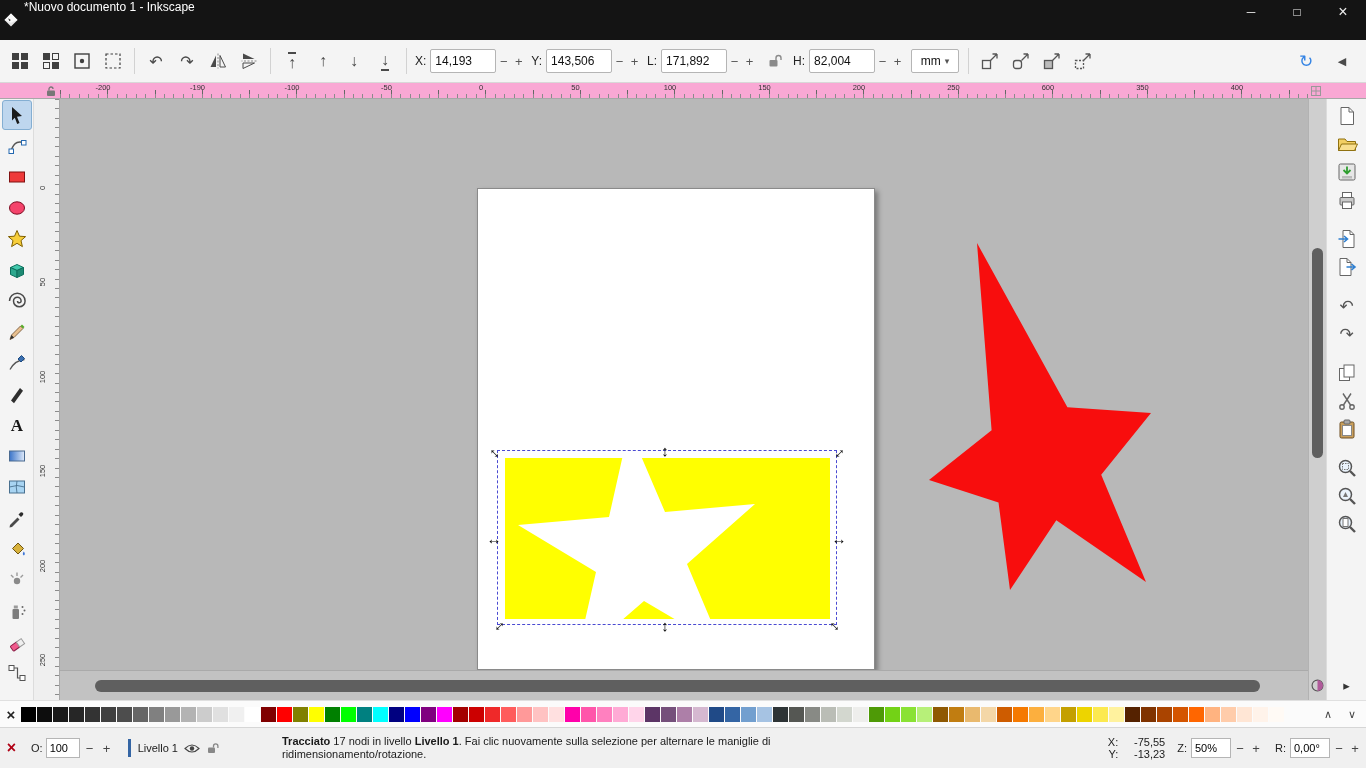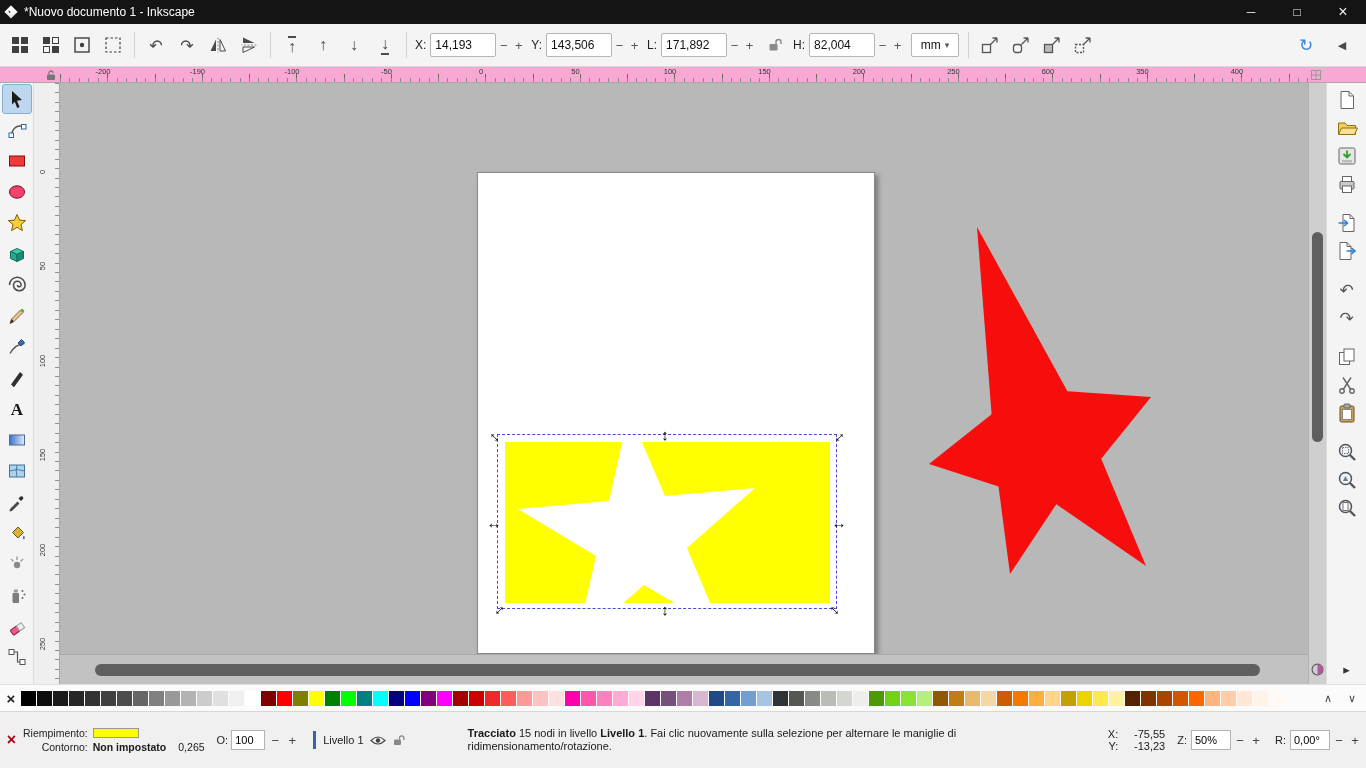--- a/index.html
+++ b/index.html
@@ -1,21 +1,21 @@
 <!DOCTYPE html>
 <html><head>
 <meta charset="utf-8">
 <style>
   * { margin:0; padding:0; box-sizing:border-box; }
   html,body { width:1366px; height:768px; overflow:hidden; }
   body { font-family:"Liberation Sans", sans-serif; }
   .app { width:1366px; height:768px; display:flex; flex-direction:column; background:#f0f0f0; position:relative; overflow:hidden; }
 
   
-  .titlebar { height:24px; background:#141414; color:#fff; display:flex; align-items:center; font-size:12px; flex:0 0 auto; }
+  .titlebar { height:40px; background:#141414; color:#fff; display:flex; font-size:12px; flex:0 0 auto; }
   .tb-logo { width:22px; display:flex; align-items:center; justify-content:center; }
   .tb-title { padding-left:2px; }
   .tb-spacer { flex:1; }
   .tb-btn { width:46px; height:24px; display:flex; align-items:center; justify-content:center; font-size:12px; color:#ededed; }
 
   
   .menubar { height:23px; background:#f4f4f4; display:flex; align-items:stretch; font-size:12px; color:#1a1a1a; border-bottom:1px solid #e2e2e2; padding-left:6px; flex:0 0 auto; }
   .menu-item { padding:0 9px; display:flex; align-items:center; }
 
   
@@ -755,29 +755,20 @@
         <div class="swatch" style="background: rgb(255, 230, 213);"></div>
         <div class="swatch" style="background: rgb(255, 243, 234);"></div>
         <div class="swatch" style="background: rgb(255, 250, 245);"></div>
       </div>
     <span class="pal-nav">∧</span>
     <span class="pal-nav">∨</span>
   </div>
 
   <div class="statusbar">
     <span class="sb-x">×</span>
-    <div class="fillstroke">
-      <span class="fs-label">Riempimento:</span>
-      <span class="fill-swatch" style="background: rgb(255, 255, 0);"></span>
-      <span class="fs-label">Contorno:</span>
-      <span class="stroke-vals">
-        <span class="bold">Non impostato</span>
-        <span>0,265</span>
-      </span>
-    </div>
     <div class="opacity">
       <span class="sblabel">O:</span>
       <input value="100" style="">
       <span class="sbtn">−</span>
       <span class="sbtn">+</span>
     </div>
     <div class="layerblock">
       <span>Livello 1</span>
       <span>
           <svg width="16" height="11" viewBox="0 0 16 11">
@@ -786,21 +777,21 @@
           </svg>
         </span>
       <span>
           <svg width="14" height="14" viewBox="0 0 14 14">
             <rect x="2" y="6.5" width="7" height="5.5" rx="1" fill="#888"></rect>
             <path d="M7.5 6.5 V5 a2.2 2.2 0 0 1 4.4 0 V7" fill="none" stroke="#888" stroke-width="1.3"></path>
           </svg>
         </span>
     </div>
     <div class="msg">
-      <span class="bold">Tracciato</span><span> 15 nodi in livello </span><span class="bold">Livello 1</span><span>. Fai clic nuovamente sulla selezione per alternare le maniglie di ridimensionamento/rotazione.</span>
+      <span class="bold">Tracciato</span><span> 17 nodi in livello </span><span class="bold">Livello 1</span><span>. Fai clic nuovamente sulla selezione per alternare le maniglie di ridimensionamento/rotazione.</span>
     </div>
     <div class="coords">
       <span class="lab">X:</span>
       <span class="val">-75,55</span>
       <span class="lab">Y:</span>
       <span class="val">-13,23</span>
     </div>
     <div class="zr">
       <span class="sblabel">Z:</span>
       <input value="50%" style="">

